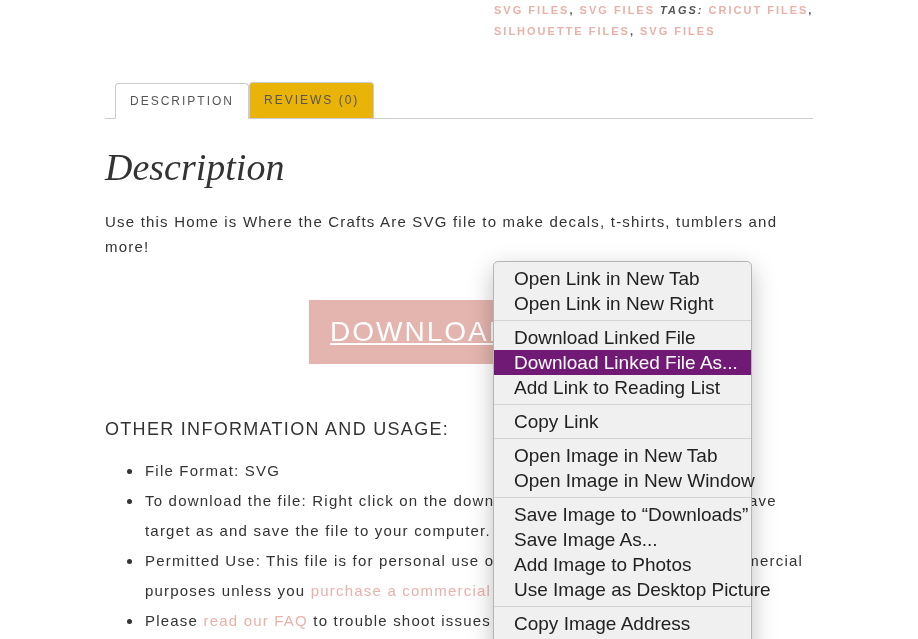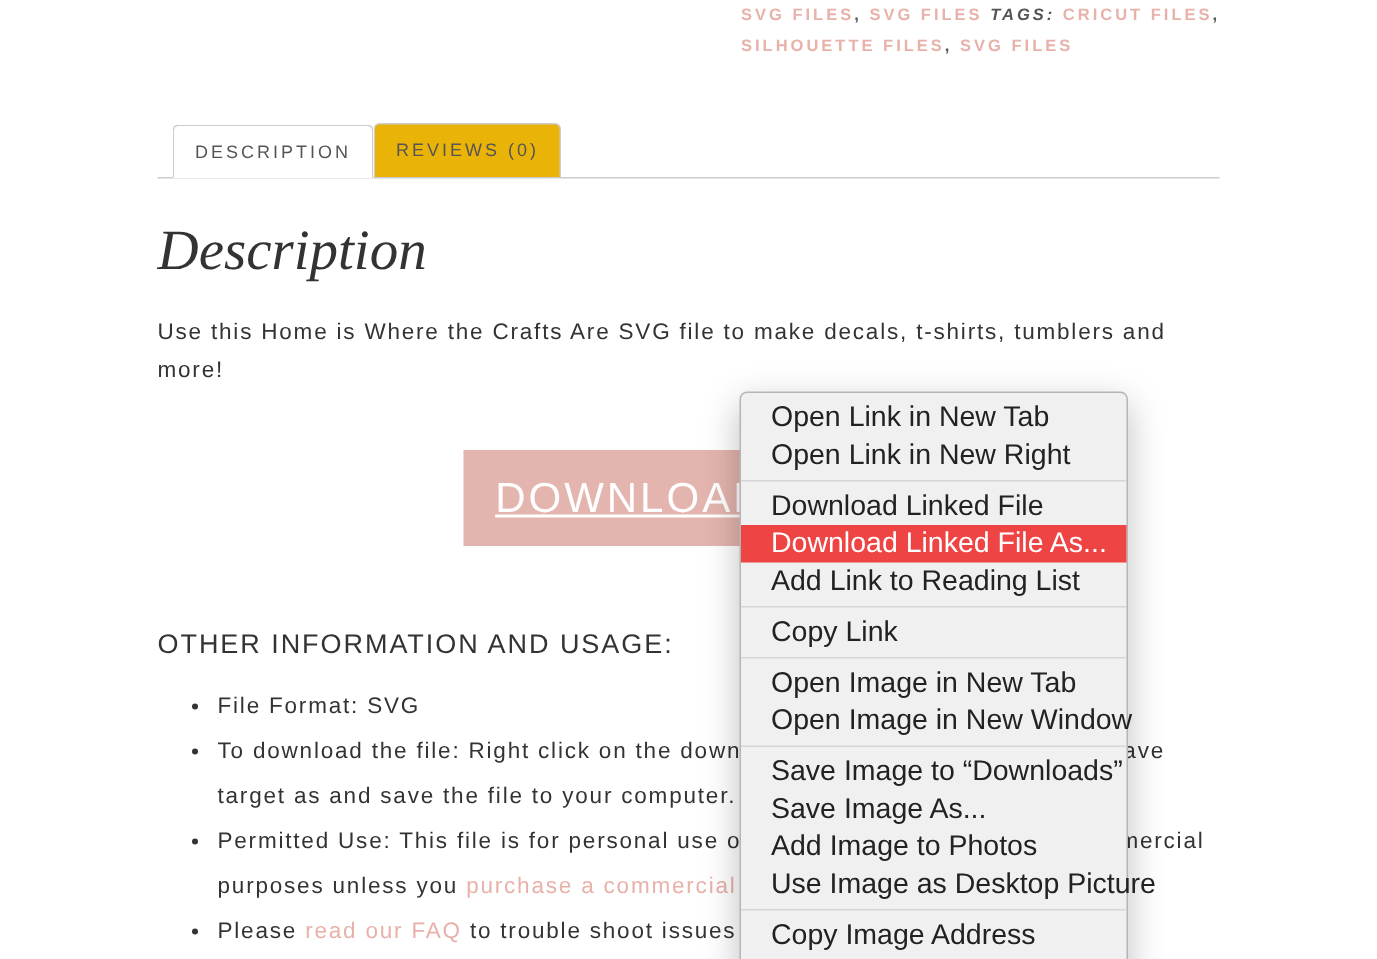--- a/index.html
+++ b/index.html
@@ -118,21 +118,21 @@
     padding: 4px 0;
     color: #222;
   }
   .ctx .item {
     padding: 1.5px 20px;
     white-space: nowrap;
     cursor: default;
     position: relative;
   }
   .ctx .item.sel {
-    background: #ef4444;
+    background: #701a75;
     color: #fff;
   }
   .ctx .sep {
     border-top: 1px solid #d5d5d5;
     margin: 4px 0;
   }
   .ctx .sub::after {
     content: "▶";
     position: absolute;
     right: 10px;

